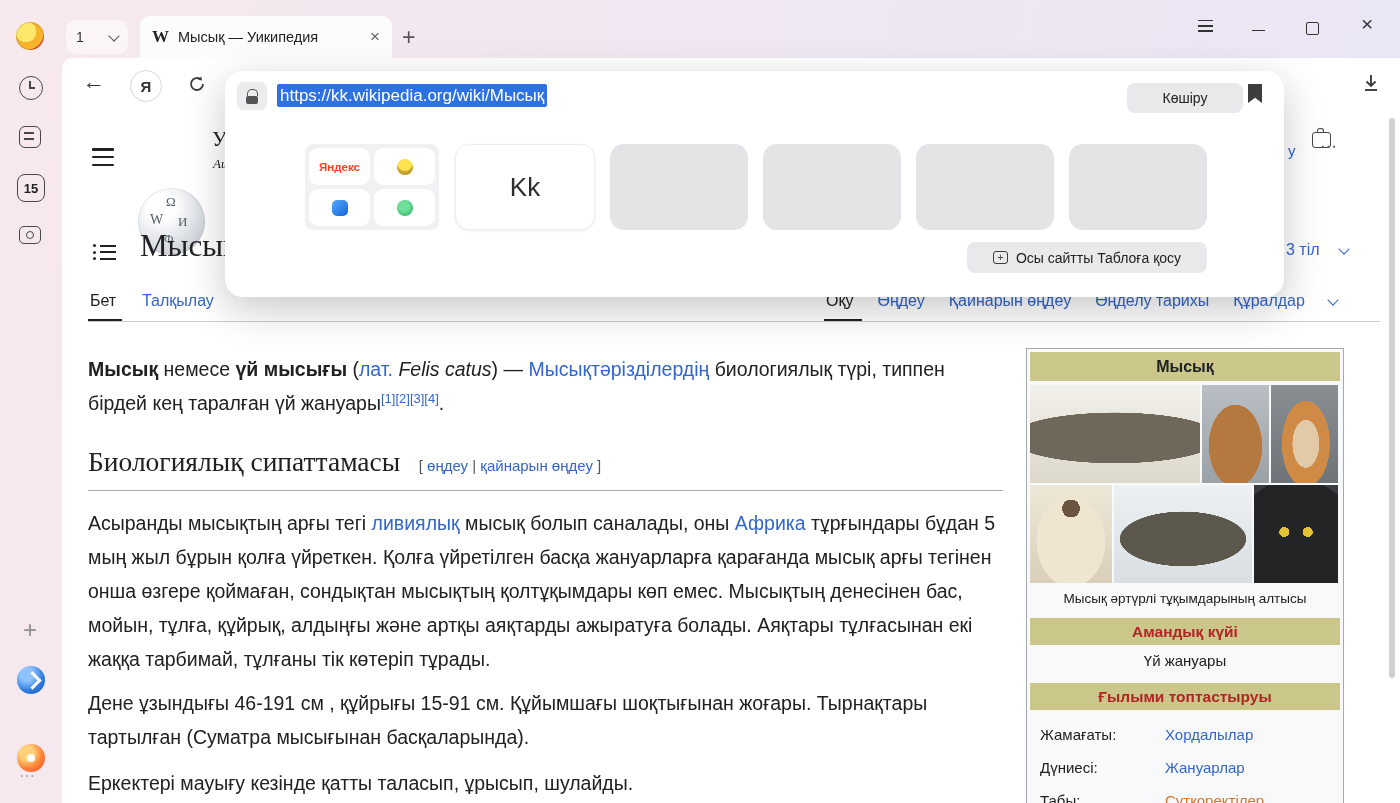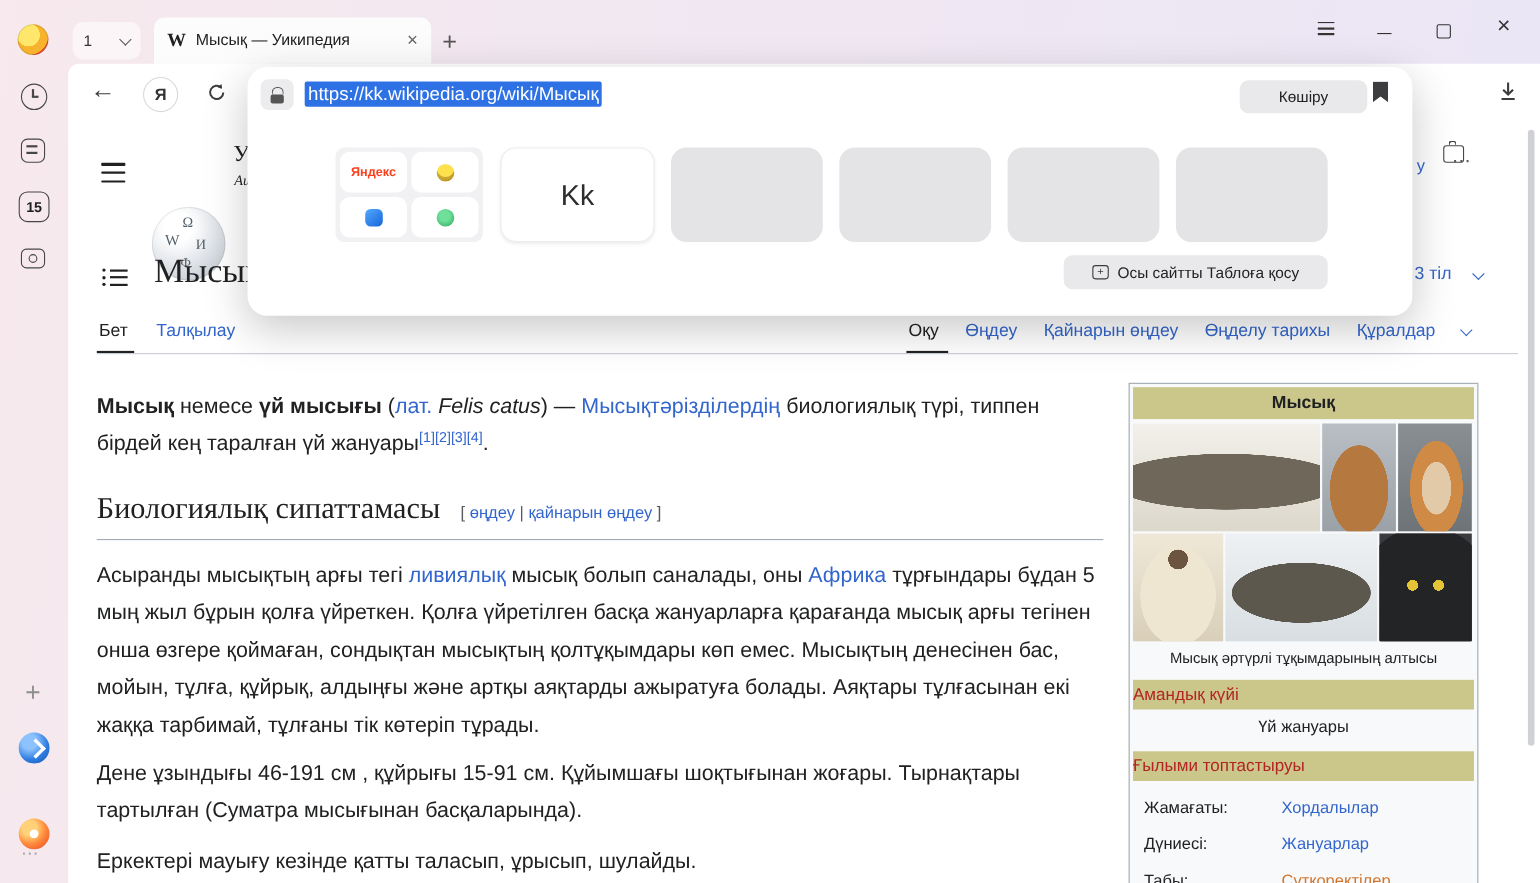--- a/index.html
+++ b/index.html
@@ -52,21 +52,21 @@
   .content{left:62px;top:58px;width:1338px;height:745px;background:#fff;border-radius:10px 0 0 0;}
   .tb-back{left:82px;top:68px;font-size:23px;color:#3c3c3c;}
   .tb-ya{left:130px;top:70px;width:30px;height:30px;border:1.5px solid #d9d9d9;border-radius:50%;
     display:flex;align-items:center;justify-content:center;font-size:15px;font-weight:bold;color:#333;}
   .tb-refresh{left:187px;top:74px;}
   .ext-icon{left:1312px;top:76px;width:17px;height:14px;border:1.8px solid #474747;border-radius:3px;position:relative;}
   .ext-icon i{position:absolute;left:4px;top:-5px;width:5px;height:3px;border:1.8px solid #474747;border-bottom:none;border-radius:3px 3px 0 0;}
   .dl-icon{left:1360px;top:72px;}
 
   
-  .omni{left:225px;top:61px;width:1059px;height:226px;background:#fff;border-radius:18px;
+  .omni{left:225px;top:71px;width:1059px;height:226px;background:#fff;border-radius:18px;
     box-shadow:0 12px 40px rgba(0,0,0,.22);z-index:50;}
   .lock-chip{left:12px;top:11px;width:30px;height:28px;background:#ececee;border-radius:7px;
     display:flex;flex-direction:column;align-items:center;justify-content:center;}
   .lock-sh{width:9px;height:6px;border:1.8px solid #555;border-bottom:none;border-radius:5px 5px 0 0;}
   .lock-bd{width:12px;height:8px;background:#555;border-radius:2px;}
   .url-txt{left:52px;top:15px;font-size:17px;}
   .url-sel{background:#2e71e5;color:#fff;padding:2px 3px;border-radius:2px;}
   .copy-btn{left:902px;top:12px;width:116px;height:30px;background:#e9e9eb;border-radius:8px;
     display:flex;align-items:center;justify-content:center;font-size:14px;color:#222;}
   .bm-icon{left:1023px;top:13px;width:14px;height:19px;background:#3d3d3f;
@@ -130,21 +130,21 @@
   .ib-photos{margin-top:4px;}
   .ib-row{display:flex;gap:2px;margin-bottom:2px;}
   .ph{height:98px;}
   .ph1{width:170px;background:radial-gradient(ellipse 62% 26% at 50% 54%,#6f675a 0 99%,transparent 100%),linear-gradient(180deg,#f2f0ea,#ddd8cc);}
   .ph2{width:67px;background:radial-gradient(ellipse 40% 42% at 50% 62%,#b5793f 0 99%,transparent 100%),linear-gradient(180deg,#b9bfc4,#9aa1a7);}
   .ph3{width:67px;background:radial-gradient(ellipse 36% 44% at 52% 60%,#e2c9a8 0 55%,#cf8a45 56% 99%,transparent 100%),linear-gradient(180deg,#8a8f94,#6e7377);}
   .ph4{width:82px;background:radial-gradient(circle 9px at 50% 24%,#6b5440 0 99%,transparent 100%),radial-gradient(ellipse 42% 46% at 50% 58%,#efe6d2 0 99%,transparent 100%),linear-gradient(180deg,#efe8d8,#d9cfb9);}
   .ph5{width:138px;background:radial-gradient(ellipse 46% 28% at 50% 55%,#5c584e 0 99%,transparent 100%),linear-gradient(180deg,#eef1f3,#d8dee2);}
   .ph6{width:84px;background:radial-gradient(circle 5px at 36% 48%,#e4c435 0 99%,transparent 100%),radial-gradient(circle 5px at 64% 48%,#e4c435 0 99%,transparent 100%),radial-gradient(ellipse 72% 62% at 50% 55%,#232426 0 99%,transparent 100%),linear-gradient(180deg,#3a3c3f,#26282a);}
   .ib-caption{text-align:center;font-size:13.5px;margin:8px 2px 12px;}
-  .ib-hdr{background:#cbc78a;height:27px;line-height:27px;font-weight:normal;color:#b32424;font-size:15.5px;margin-top:6px;}
+  .ib-hdr{background:#cbc78a;height:27px;line-height:27px;text-align:center;font-weight:bold;color:#b32424;font-size:15.5px;margin-top:6px;}
   .ib-val{text-align:center;height:32px;line-height:32px;}
   .ib-tax{margin-top:8px;}
   .ib-trow{display:flex;height:33px;line-height:33px;}
   .ib-trow .lbl{width:135px;padding-left:10px;box-sizing:border-box;}
   .ib-trow .val{color:#3366cc;}
   .ib-trow .val.red{color:#d0762f;}
 
   .scrollbar{left:1389px;top:118px;width:6px;height:560px;background:#cfd1d4;border-radius:3px;z-index:60;}
 </style>
 </head>

